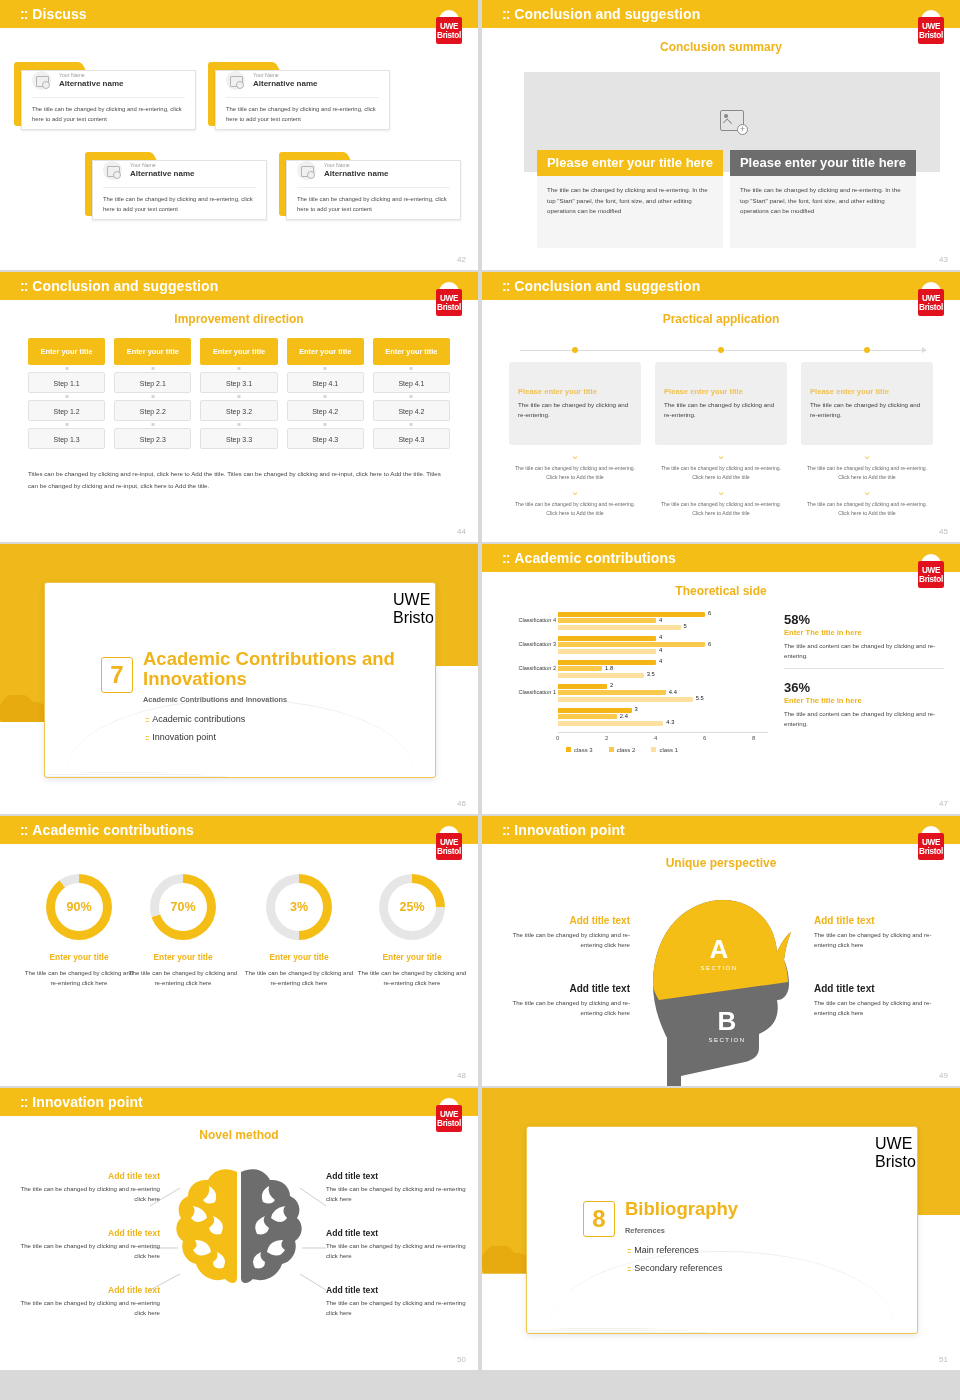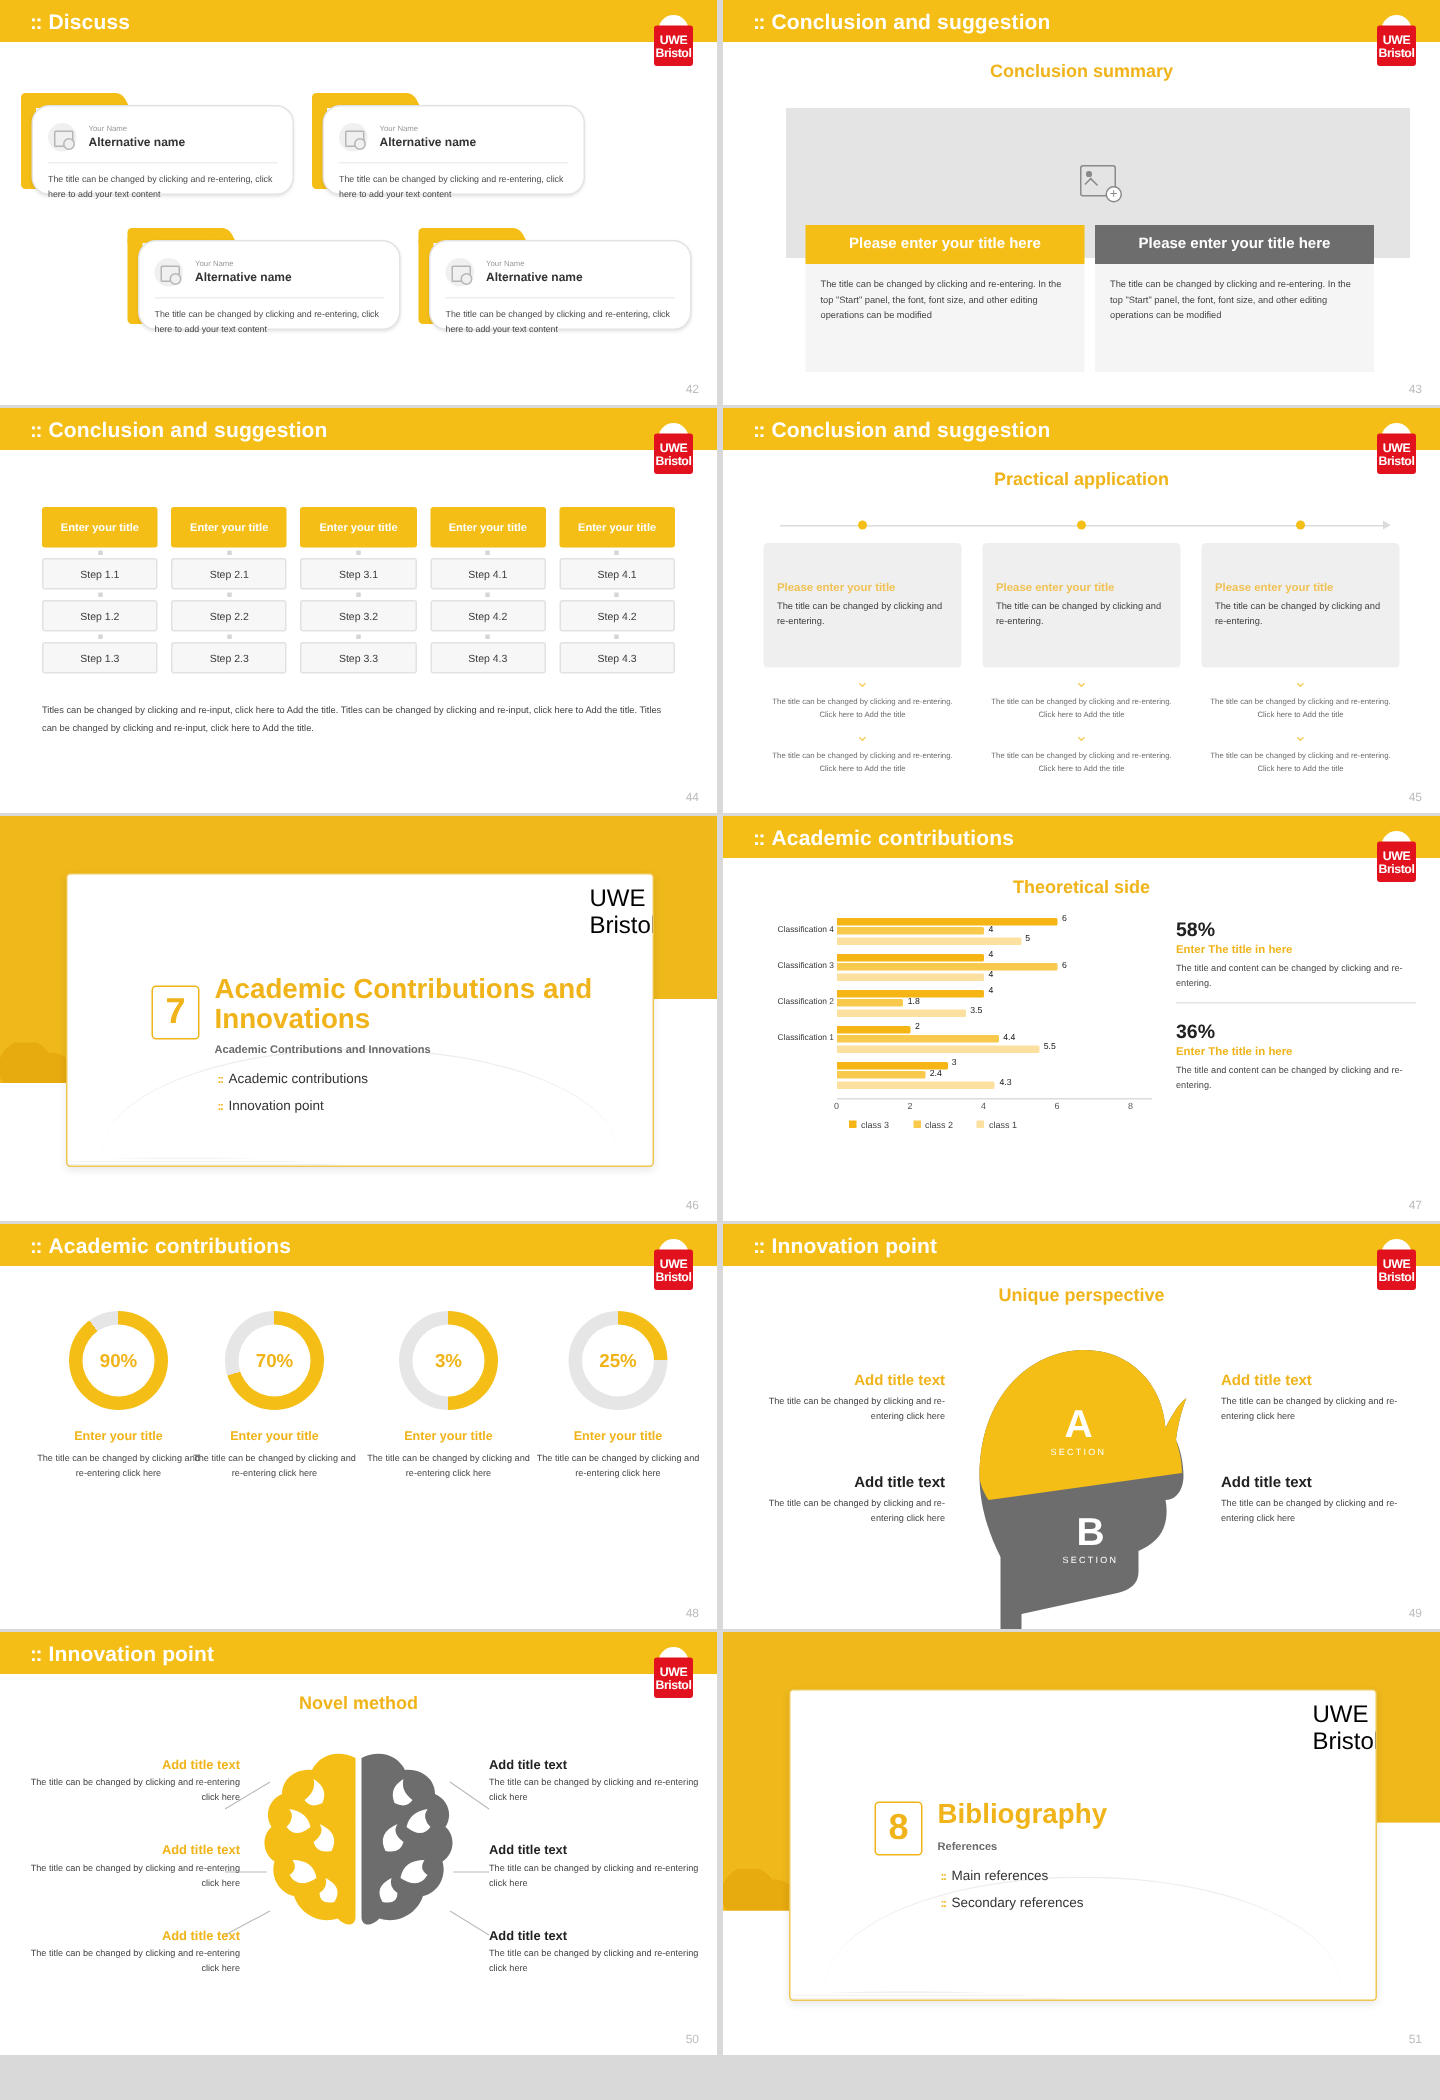--- a/index.html
+++ b/index.html
@@ -67,23 +67,23 @@
   .folder .tab:after{
     content:""; position:absolute; left:56px; top:0; width:14px; height:10px;
     background:#F4BE16; transform:skewX(28deg); border-radius:0 4px 0 0;
   }
   .folder .spine {
     position:absolute; left:0; top:6px; width:10px; bottom:4px;
     background:#F4BE16; border-radius:2px 0 0 3px;
   }
   .folder .card {
     position:absolute; left:7px; top:8px; right:0; bottom:0;
-    background:#fff; border:1px solid #e3e3e3; border-radius:12px;
+    background:#fff; border:1px solid #e3e3e3; border-radius:0;
     box-shadow:0 1px 2px rgba(0,0,0,.09);
-    padding:11px 10px;
+    padding:0 10px;
   }
   .folder .row { display:flex; align-items:center; gap:8px;
      border-bottom:1px solid #eee; padding-bottom:7px; }
   .ph-icon {
     width:19px; height:19px; border-radius:50%; background:#f0f0f0;
     position:relative; flex:none;
   }
   .ph-icon:before{
     content:""; position:absolute; left:4px; top:5px; width:11px; height:9px;
     border:1.1px solid #b5b5b5; border-radius:1px;
@@ -107,21 +107,21 @@
   }
   .img-ph .fr { position:absolute; inset:0; border:1.6px solid #8a8a8a; border-radius:2px;}
   .img-ph .mt { position:absolute; left:4px; top:10px; width:7px;height:6px;
        border-left:1.5px solid #8a8a8a; border-top:1.5px solid #8a8a8a;
        transform:rotate(45deg);}
   .img-ph .dot{ position:absolute; left:4px; top:4px; width:3.5px;height:3.5px;border-radius:50%;background:#8a8a8a;}
   .img-ph .plus{ position:absolute; right:-4px; bottom:-4px; width:11px;height:11px;border-radius:50%;
        background:#fff; border:1.6px solid #8a8a8a; color:#8a8a8a; font-size:9px;line-height:8px;text-align:center;}
   .c43col { position:absolute; top:150px; width:186px; }
   .c43head { height:26px; line-height:26px; text-align:center; color:#fff;
-       font-size:10px; font-weight:bold; }
+       font-size:13px; font-weight:bold; }
   .c43body { background:#f5f5f5; padding:9px 10px; font-size:6.2px;
        line-height:10.5px; color:#454545; height:72px;}
 
   
   .tblwrap { position:absolute; left:28px; top:66px; right:28px;
        display:flex; gap:9px; }
   .tcol { flex:1; }
   .thead { background:#F4BE16; color:#fff; font-size:7.4px; font-weight:bold;
        text-align:center; height:27px; line-height:27px; border-radius:2px;}
   .tcell { border:1px solid #e2e2e2; background:#f7f7f7; color:#3d3d3d;
@@ -338,20 +338,21 @@
     <div class="hdr-title">
       <span class="hdr-dots">::</span><span>Conclusion and suggestion</span>
     </div>
     <div class="logo">
       <div class="notch"></div>
       <div class="box">
         <div>UWE</div>
         <div>Bristol</div>
       </div>
     </div>
+    <div class="sub-title">Improvement direction</div>
 
     <div class="tblwrap">
       <div class="tcol">
         <div class="thead">Enter your title</div>
         <div class="tcell">Step 1.1</div>
         <div class="tcell">Step 1.2</div>
         <div class="tcell">Step 1.3</div>
       </div>
       <div class="tcol">
         <div class="thead">Enter your title</div>

